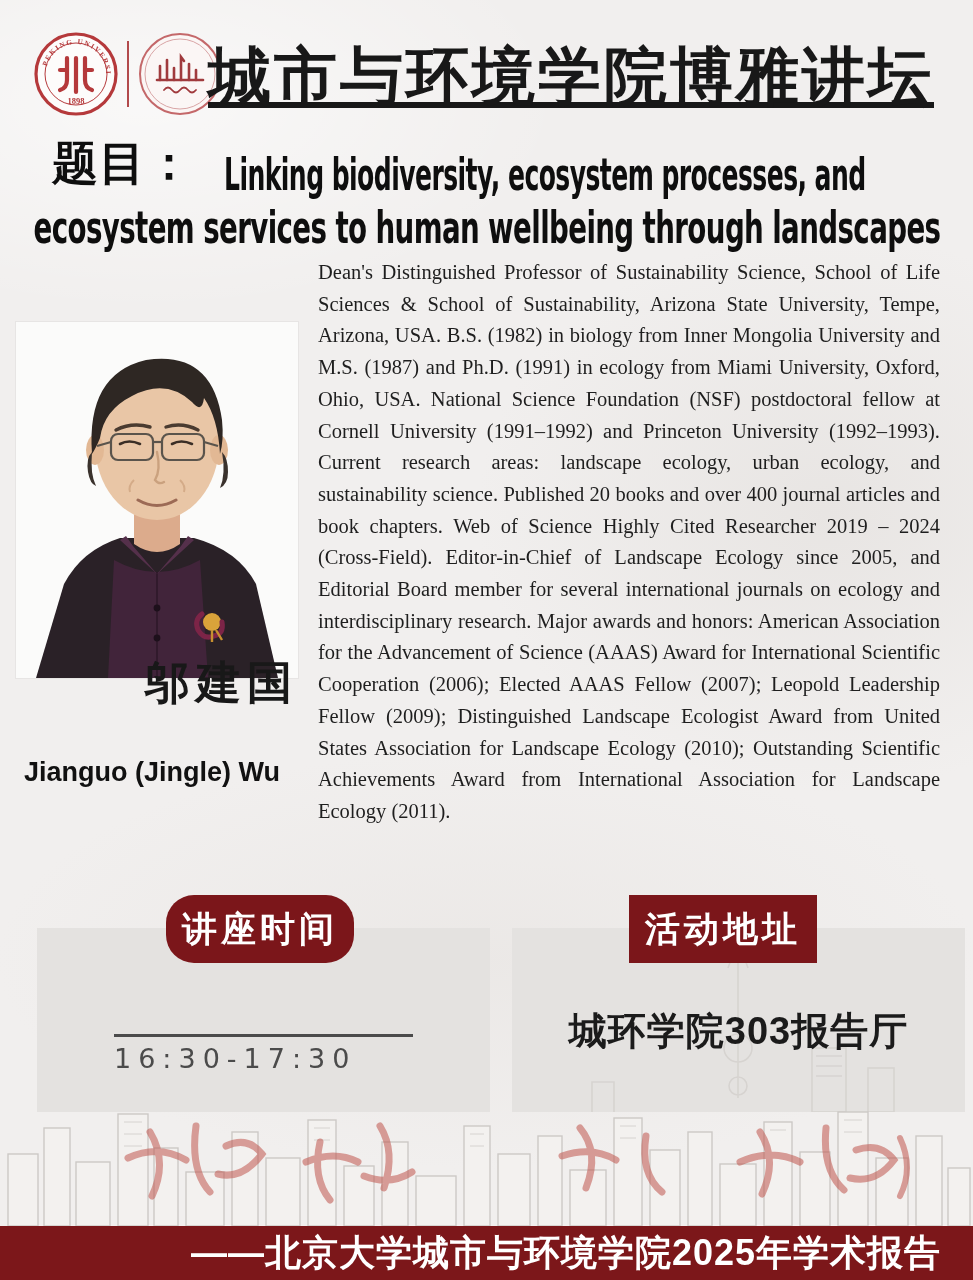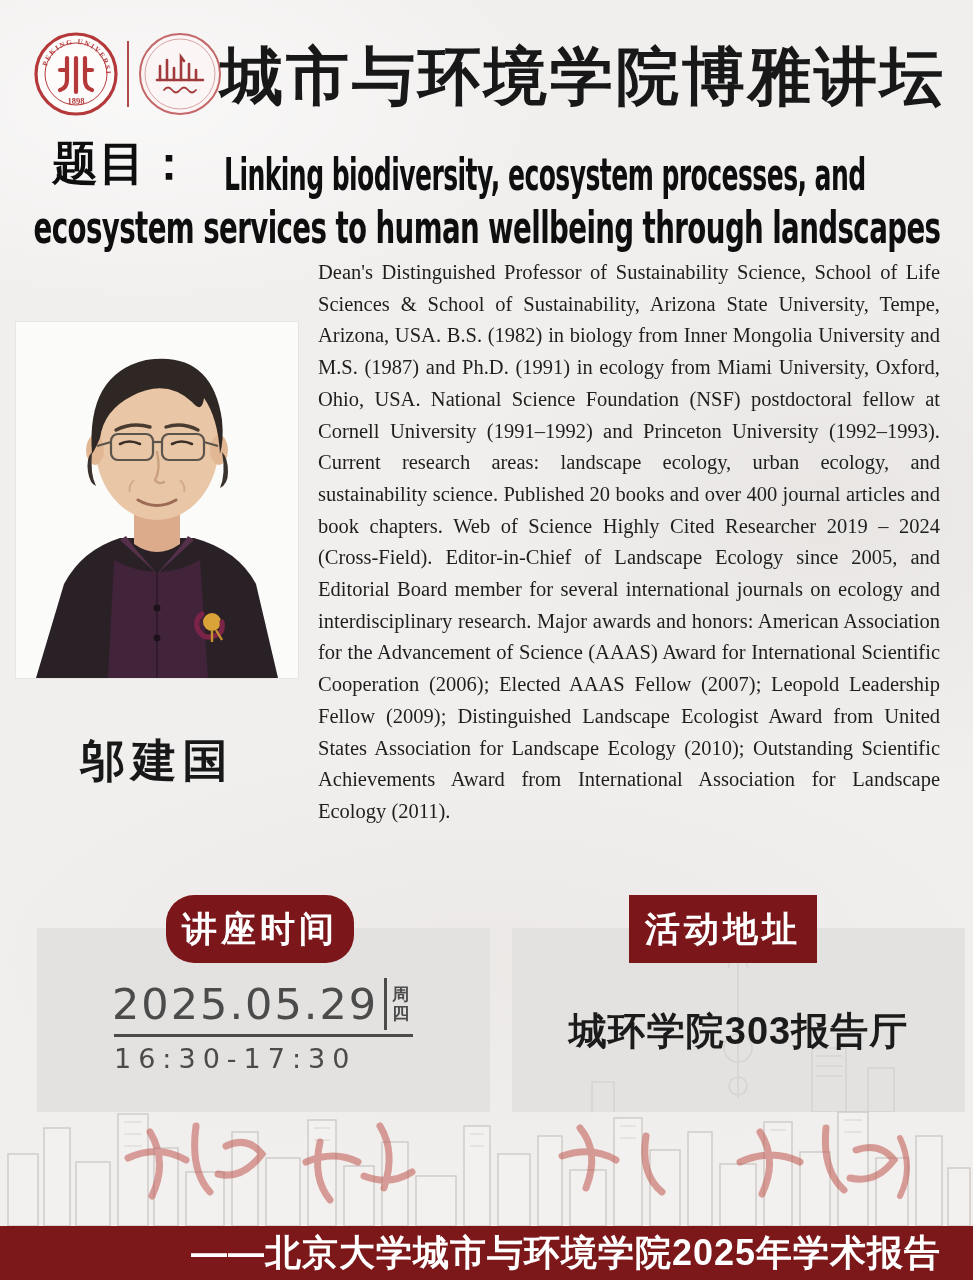--- a/index.html
+++ b/index.html
@@ -12,23 +12,24 @@
       radial-gradient(ellipse 500px 400px at 85% 40%, rgba(223,219,216,.5), rgba(223,219,216,0) 70%),
       radial-gradient(ellipse 700px 300px at 50% 75%, rgba(228,224,221,.45), rgba(228,224,221,0) 70%);
     overflow:hidden;
     font-family:"Liberation Sans", sans-serif;
   }
 
   
   .logos { position:absolute; left:34px; top:32px; height:84px; display:flex; align-items:center; }
   .logo-divider { width:2px; height:66px; background:#b24a4c; margin:0 9px; }
   .main-title {
-    position:absolute; left:208px; top:34px; width:750px; text-align:center;
+    position:absolute; left:208px; top:34px; width:750px; text-align:left;
     font-size:63px; font-weight:900; color:#181818; letter-spacing:3px; white-space:nowrap;
     font-family:"Liberation Sans", sans-serif;
+    text-decoration:underline;
   }
 
   
   .topic-label {
     position:absolute; left:52px; top:133px; font-size:46px; font-weight:900;
     color:#0e0e0e; letter-spacing:1px; white-space:nowrap;
   }
   .topic-en1 {
     position:absolute; left:224px; top:149px; font-size:44px; font-weight:bold; color:#0e0e0e;
     white-space:nowrap; letter-spacing:-1px;
@@ -38,21 +39,21 @@
   .topic-en2 {
     position:absolute; left:50%; top:202px; font-size:44px; font-weight:bold; color:#0e0e0e;
     white-space:nowrap; letter-spacing:-1px;
     transform:translateX(-50%) scaleX(.63); transform-origin:center;
     font-family:"DejaVu Sans", sans-serif;
   }
 
   
   .photo { position:absolute; left:16px; top:322px; width:282px; height:356px; box-shadow:0 0 0 1px rgba(0,0,0,.04); }
   .name-cn {
-    position:absolute; left:16px; top:731px; width:282px; text-align:center;
+    position:absolute; left:16px; top:653px; width:282px; text-align:right;
     font-family:"Liberation Serif", serif; font-weight:900; font-size:45px; color:#181818; letter-spacing:6px;
   }
   .name-en {
     position:absolute; left:2px; top:757px; width:300px; text-align:center;
     font-weight:bold; font-size:27px; color:#111; letter-spacing:0px;
   }
   .bio {
     position:absolute; left:318px; top:257px; width:622px;
     font-size:20.5px; line-height:31.7px; color:#1e1e1e; text-align:justify;
     font-family:Liberation Serif, serif;
@@ -197,33 +198,26 @@
     <path d="M164 158 q6 6 4 12" stroke="#d4ab88" stroke-width="2" fill="none"></path>
 
     <g>
       <circle cx="196" cy="300" r="9" fill="#d9a33a"></circle>
       <path d="M186 292 q-8 6 -4 16 q6 10 16 6 q10 -2 8 -14" fill="none" stroke="#7c2447" stroke-width="5" stroke-linecap="round"></path>
       <path d="M200 308 l6 10 M196 309 l0 11" stroke="#c8902f" stroke-width="2.4"></path>
     </g>
   </svg>
 
   <div class="name-cn">邬建国</div>
+  <div class="name-en">Jianguo (Jingle) Wu</div>
 
   <div class="bio">Dean's Distinguished Professor of Sustainability Science, School of Life Sciences &amp; School of Sustainability, Arizona State University, Tempe, Arizona, USA. B.S. (1982) in biology from Inner Mongolia University and M.S. (1987) and Ph.D. (1991) in ecology from Miami University, Oxford, Ohio, USA. National Science Foundation (NSF) postdoctoral fellow at Cornell University (1991–1992) and Princeton University (1992–1993). Current research areas: landscape ecology, urban ecology, and sustainability science. Published 20 books and over 400 journal articles and book chapters. Web of Science Highly Cited Researcher 2019 – 2024 (Cross-Field). Editor-in-Chief of Landscape Ecology since 2005, and Editorial Board member for several international journals on ecology and interdisciplinary research. Major awards and honors: American Association for the Advancement of Science (AAAS) Award for International Scientific Cooperation (2006); Elected AAAS Fellow (2007); Leopold Leadership Fellow (2009); Distinguished Landscape Ecologist Award from United States Association for Landscape Ecology (2010); Outstanding Scientific Achievements Award from International Association for Landscape Ecology (2011).</div>
 
   <div class="panel panel-left"></div>
   <div class="badge badge-time">讲座时间</div>
-  <div class="date-row">
-    <span class="date-digits">2025.05.29</span>
-    <span class="weekday-bar"></span>
-    <span class="weekday">
-      <span>周</span>
-      <span>四</span>
-    </span>
-  </div>
   <div class="date-underline"></div>
   <div class="time-text">16:30-17:30</div>
 
   <div class="panel panel-right"></div>
   <svg class="tower-sketch" viewBox="0 0 453 184">
     <g stroke="#d5d2cf" stroke-width="1.6" fill="none" opacity=".9">
       <path d="M226 10 v160"></path>
       <circle cx="226" cy="120" r="14"></circle>
       <circle cx="226" cy="158" r="9"></circle>
       <path d="M216 40 l10 -28 l10 28"></path>

